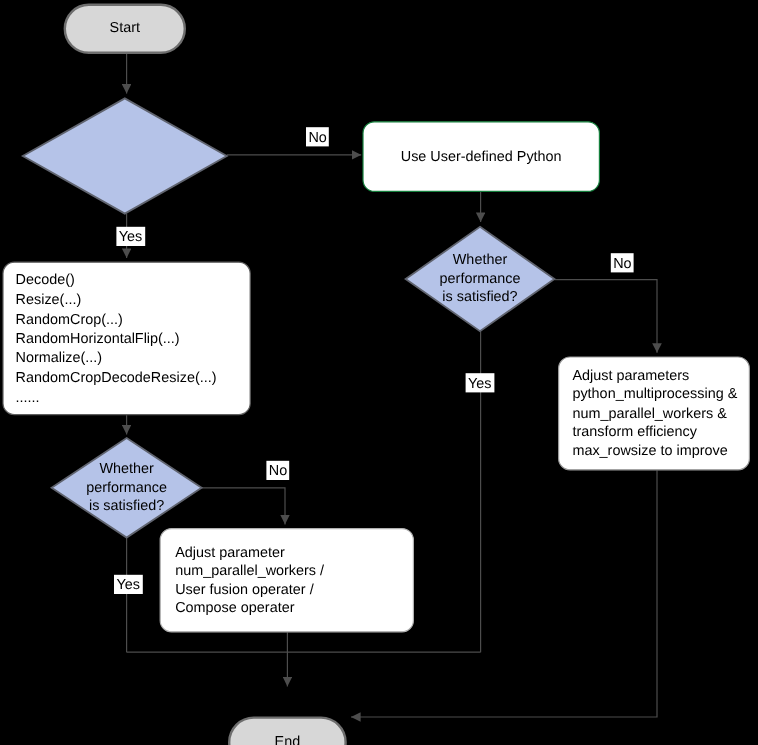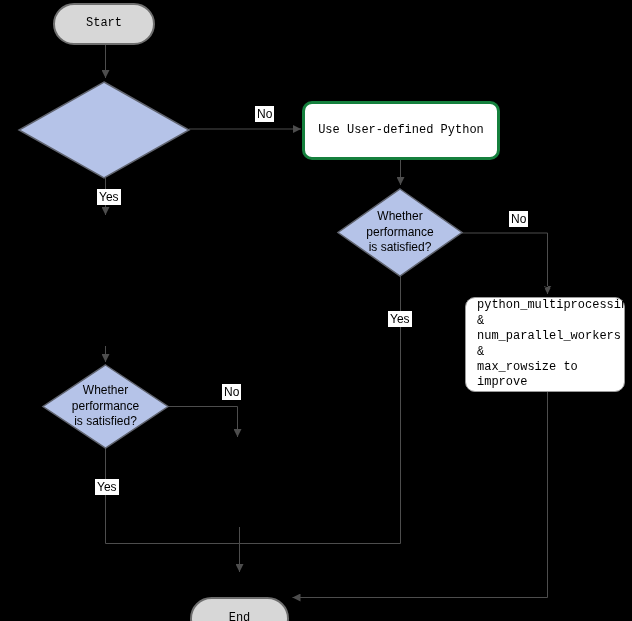--- a/index.html
+++ b/index.html
@@ -5,29 +5,29 @@
   html,body { margin:0; padding:0; background:#000; }
   .canvas {
     position:relative; width:632px; height:621px; background:#000000;
     font-family:"Liberation Sans", sans-serif; font-size:12px; color:#000;
     overflow:hidden;
   }
   .layer { position:absolute; left:0; top:0; width:632px; height:621px; }
   .node {
     position:absolute; box-sizing:border-box;
     display:flex; flex-direction:column; align-items:center; justify-content:center;
-    text-align:center; line-height:15.5px;font-family:Liberation Mono, monospace;
+    text-align:center; line-height:15.5px;
   }
   .terminator {
     background:#d7d7d7; border:2px solid #6e6e6e; border-radius:22px;
   }
   #start { left:53px; top:3px; width:102px; height:42px; }
   #end   { left:190px; top:597px; width:99px; height:43px; }
   .process { background:#ffffff; border-radius:10px; }
-  #udf-box { left:302px; top:101px; width:198px; height:59px; border:3px solid #15803d; }
+  #udf-box { left:302px; top:101px; width:198px; height:59px; border:1px solid #15803d; }
   #builtin-box {
     left:2px; top:218px; width:207px; height:128px;
     border:1.5px solid #5f5f5f; align-items:flex-start; text-align:left;
     padding-left:10px; line-height:16.2px;
   }
   #adjust-right-box {
     left:465px; top:297px; width:160px; height:95px;
     border:1px solid #9a9a9a; align-items:flex-start; text-align:left;
     padding-left:11px; line-height:15.4px;
   }
@@ -88,41 +88,56 @@
 
   <div class="node terminator" id="start">
     <div>Start</div>
   </div>
 
 
   <div class="node process" id="udf-box">
     <div>Use User-defined Python</div>
   </div>
 
+  <div class="node process" id="builtin-box">
+    <div>Decode()</div>
+    <div>Resize(...)</div>
+    <div>RandomCrop(...)</div>
+    <div>RandomHorizontalFlip(...)</div>
+    <div>Normalize(...)</div>
+    <div>RandomCropDecodeResize(...)</div>
+    <div>......</div>
+  </div>
 
   <div class="diamond-label" id="d2-label">
     <div>Whether</div>
     <div>performance</div>
     <div>is satisfied?</div>
   </div>
 
   <div class="node process" id="adjust-right-box">
     <div>Adjust parameters</div>
     <div>python_multiprocessing &amp;</div>
     <div>num_parallel_workers &amp;</div>
+    <div>transform efficiency</div>
     <div>max_rowsize to improve</div>
-    <div>transform efficiency</div>
   </div>
 
   <div class="diamond-label" id="d3-label">
     <div>Whether</div>
     <div>performance</div>
     <div>is satisfied?</div>
   </div>
 
+  <div class="node process" id="adjust-left-box">
+    <div>Adjust parameter</div>
+    <div>num_parallel_workers /</div>
+    <div>User fusion operater /</div>
+    <div>Compose operater</div>
+  </div>
 
   <div class="node terminator" id="end">
     <div>End</div>
   </div>
 
   <div class="edge-label" id="lbl-no1">No</div>
   <div class="edge-label" id="lbl-yes1">Yes</div>
   <div class="edge-label" id="lbl-no2">No</div>
   <div class="edge-label" id="lbl-yes2">Yes</div>
   <div class="edge-label" id="lbl-no3">No</div>

